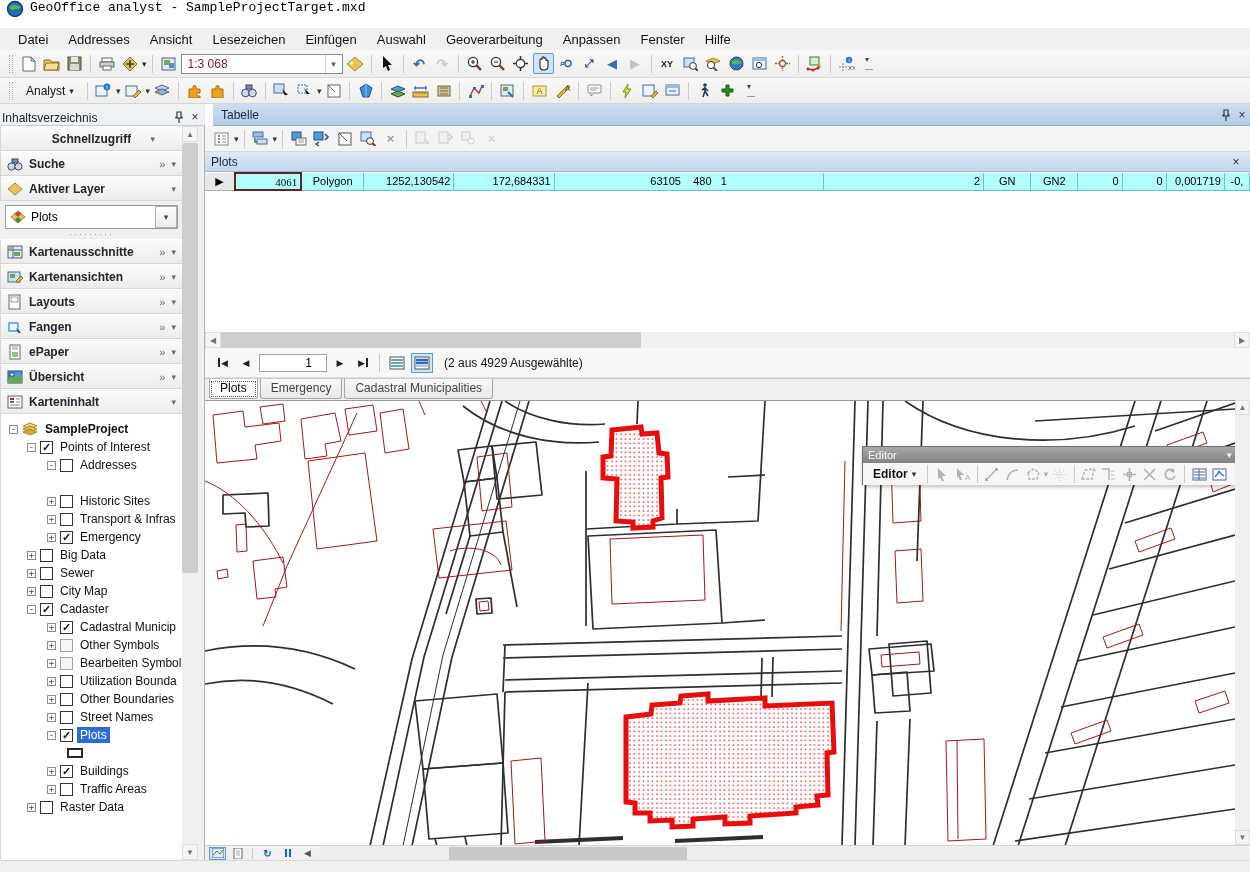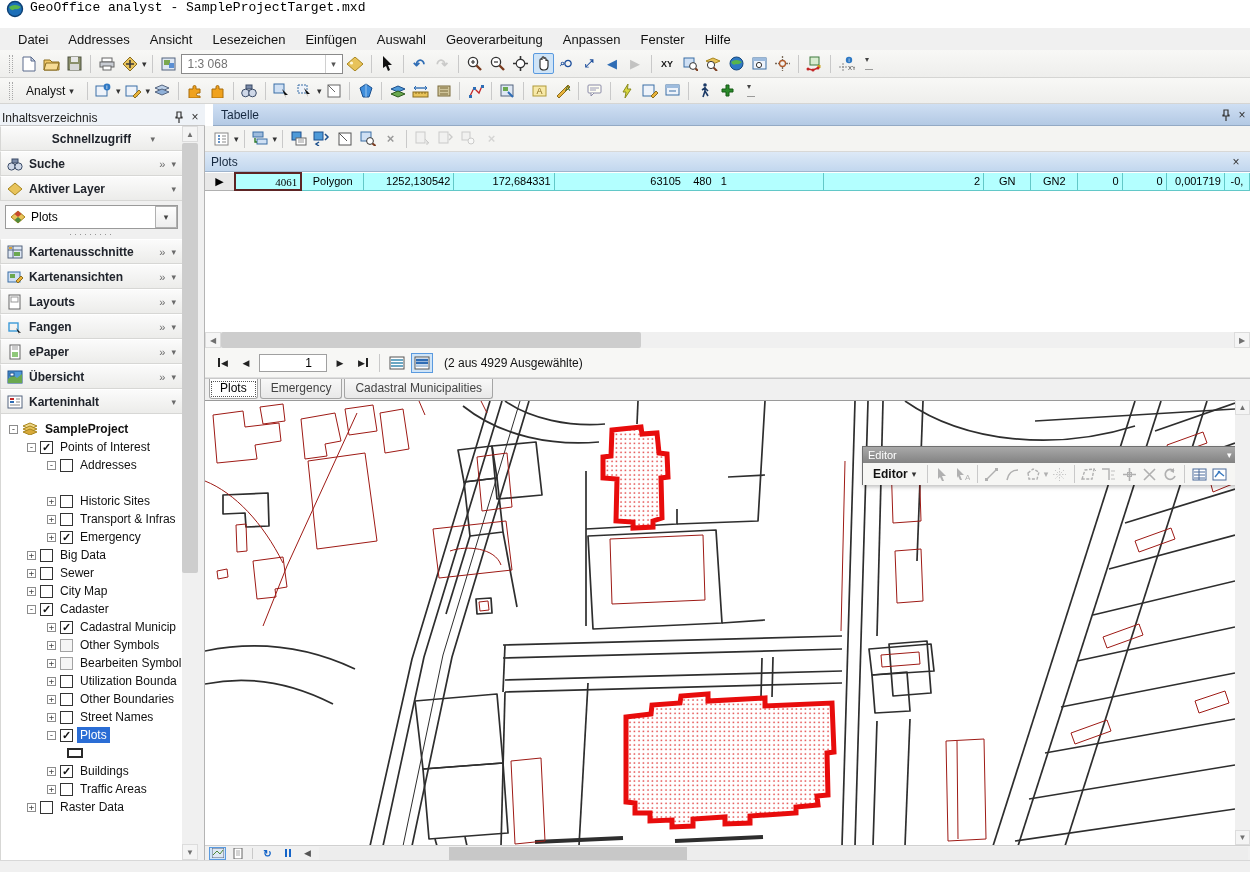--- a/index.html
+++ b/index.html
@@ -16,21 +16,21 @@
   #toolbar1 { top:50px; height:28px; }
   #toolbar2 { top:78px; height:26px; }
   .grip { width:4px; height:18px; border-left:1px dotted #a8a8a8; border-right:1px dotted #a8a8a8; margin:0 3px; }
   .sep { width:1px; height:18px; background:#c9c9c9; margin:0 3px; }
   .ticon { width:21px; height:21px; display:flex; align-items:center; justify-content:center;
     font-size:13px; color:#333; border:1px solid transparent; border-radius:2px; }
   .ticon svg { display:block; }
   .ticon.sel { background:#cfe4f7; border:1px solid #5a9adf; }
   .ticon.dis { opacity:.45; }
   .combo { height:20px; background:#fff; border:1px solid #8a8a8a; display:flex; align-items:center; }
-  .combo .cv { padding:0 6px; flex:1; font-size:12px; color:#737373; }
+  .combo .cv { padding:0 6px; flex:1; font-size:12px; color:#7f1d1d; }
   .combo .dd { width:17px; height:100%; display:flex; align-items:center; justify-content:center;
     color:#555; font-size:9px; border-left:1px solid #d0d0d0; }
   .menu-btn { display:flex; align-items:center; gap:4px; padding:2px 7px; font-size:12px; color:#111;
     border:1px solid transparent; }
   .caret { font-size:9px; color:#333; }
   .gl-blue { color:#2f6db5; font-weight:bold; }
   .gl-gray { color:#9a9a9a; font-weight:bold; }
   
   #sidebar { position:absolute; left:0; top:104px; width:205px; height:756px; background:#f0f0f0;
     border-right:1px solid #b4b4b4; }

